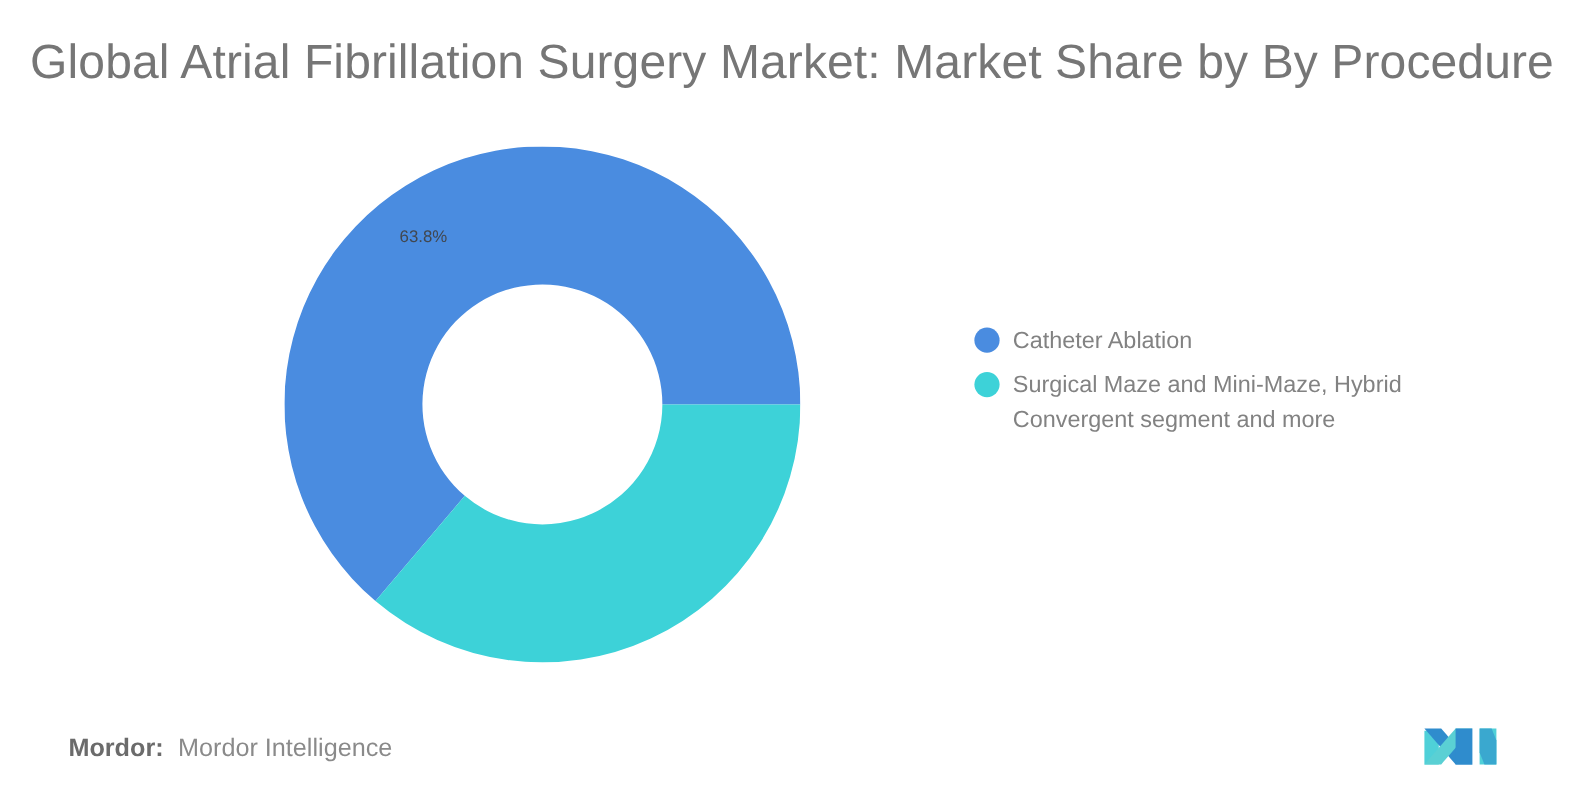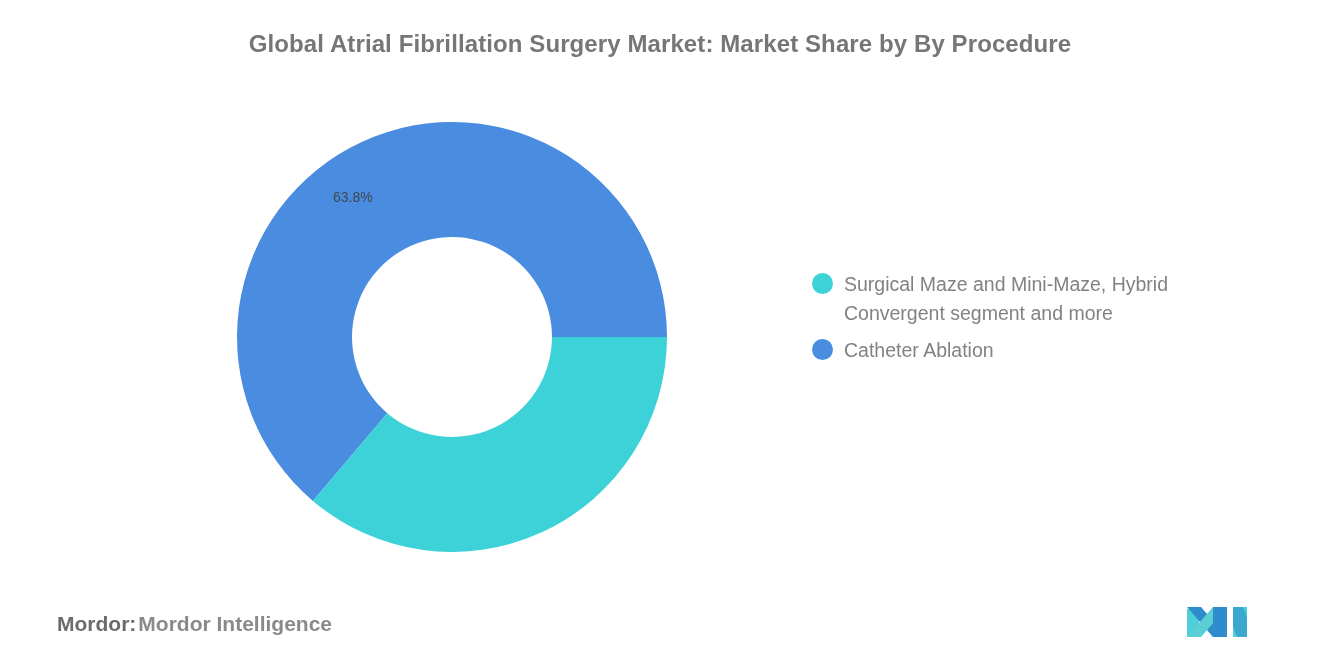--- a/index.html
+++ b/index.html
@@ -14,22 +14,22 @@
     overflow: hidden;
     position: relative;
   }
 
   #chart-title {
     position: absolute;
     left: 0;
     top: 30px;
     width: 1320px;
     text-align: center;
-    font-size: 24px;
-    font-weight: 700;
+    font-size: 40px;
+    font-weight: 400;
     color: #767676;
     letter-spacing: 0.1px;
     white-space: nowrap;
   }
 
   #donut-wrap {
     position: absolute;
     left: 237px;
     top: 122px;
     width: 430px;
@@ -84,23 +84,23 @@
     top: 612px;
     font-size: 21px;
     color: #7a7a7a;
     white-space: nowrap;
   }
   #source-label {
     font-weight: 700;
     color: #6b6b6b;
   }
   #source-value {
-    font-weight: 700;
+    font-weight: 400;
     color: #8a8a8a;
-    margin-left: 2px;
+    margin-left: 12px;
   }
 
   #brand-logo {
     position: absolute;
     left: 1183px;
     top: 597px;
     width: 72px;
     height: 44px;
   }
 </style>
@@ -113,26 +113,26 @@
   <svg id="donut-svg" viewBox="0 0 430 430">
     <path id="slice-0" d="M 430 215 A 215 215 0 1 0 75.88296826256948 378.9251398674613 L 150.3105802420948 291.22519003836953 A 99.97500000000001 99.97500000000001 0 1 1 314.975 215 Z" fill="#4a8ce0"></path>
     <path id="slice-1" d="M 75.88296826256948 378.9251398674613 A 215 215 0 0 0 430 215.00000000000006 L 314.975 215.00000000000003 A 99.97500000000001 99.97500000000001 0 0 1 150.3105802420948 291.22519003836953 Z" fill="#3dd2d8"></path>
   </svg>
 </div>
 
 <div id="slice-label-0">63.8%</div>
 
 <div id="legend">
   <div class="legend-item">
+    <span class="legend-dot" id="legend-dot-0" style="background: rgb(74, 140, 224);"></span>
+    <span class="legend-label">Catheter Ablation</span>
+  </div>
+  <div class="legend-item">
     <span class="legend-dot" id="legend-dot-1" style="background: rgb(61, 210, 216);"></span>
     <span class="legend-label">Surgical Maze and Mini-Maze, Hybrid Convergent segment and more</span>
-  </div>
-  <div class="legend-item">
-    <span class="legend-dot" id="legend-dot-0" style="background: rgb(74, 140, 224);"></span>
-    <span class="legend-label">Catheter Ablation</span>
   </div>
 </div>
 
 <div id="source-line">
   <span id="source-label">Mordor:</span><span id="source-value">Mordor Intelligence</span>
 </div>
 
 <svg id="brand-logo" viewBox="0 0 72 44">
   <polygon points="4,40 4,12 16,12 16,40" fill="#4fd0d8"></polygon>
   <polygon points="4,10 18,10 44,40 30,40" fill="#2f8ccd"></polygon>

